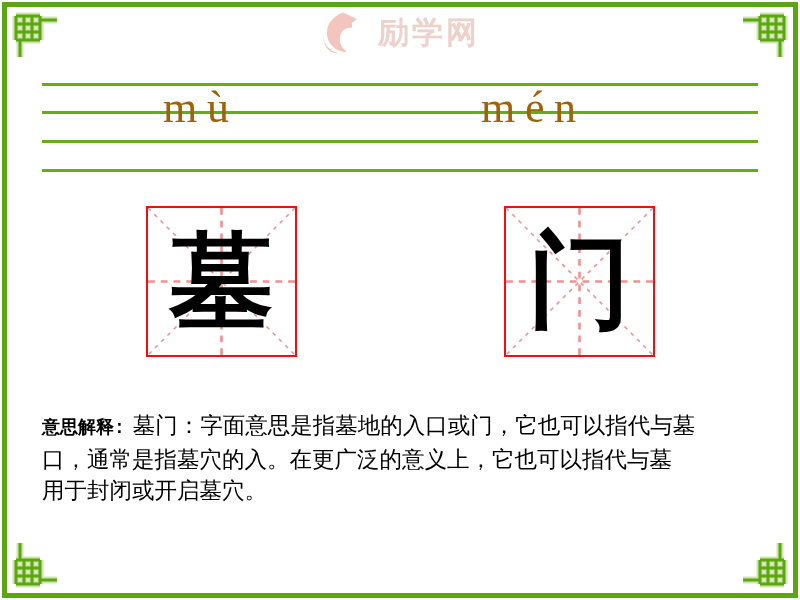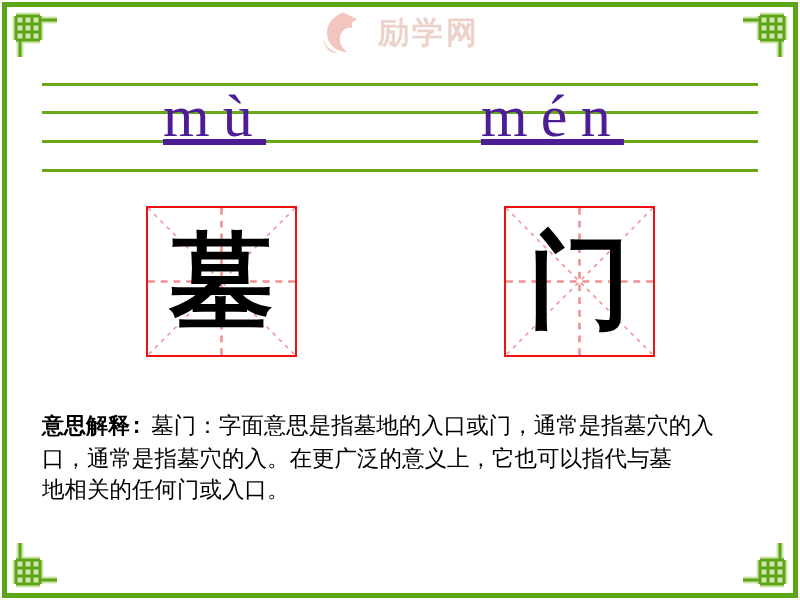--- a/index.html
+++ b/index.html
@@ -42,22 +42,22 @@
   .staff { position:absolute; left:42px; top:83px; width:716px; height:90px; }
   .staff-line { position:absolute; left:0; width:100%; height:3px; background:#68aa1c; }
   .staff-line.l1 { top:0; }
   .staff-line.l2 { top:28px; }
   .staff-line.l3 { top:57px; }
   .staff-line.l4 { top:86px; }
 
   .pinyin {
     position:absolute; top:86px;
     font-family:"Liberation Serif", serif;
-    font-size:60px; color:#4c1d95; letter-spacing:0.22em;
-    line-height:1; white-space:nowrap;text-decoration:underline;
+    font-size:44px; color:#a16207; letter-spacing:0.22em;
+    line-height:1; white-space:nowrap;
   }
   .pinyin.p1 { left:163px; }
   .pinyin.p2 { left:481px; }
 
   
   .hanzi-box {
     position:absolute; width:151px; height:151px;
     border:2px solid #ee1111; box-sizing:border-box; background:#fff;
   }
   .hanzi-box.b1 { left:146px; top:206px; }
@@ -76,21 +76,21 @@
   .explanation {
     position:absolute; left:42px; top:410px; width:722px;
     font-size:22.5px; line-height:31px; color:#000;
     font-family:"Liberation Serif", serif;
     margin:0;
   }
   .exp-line { display:block; }
   .exp-label {
     font-weight:bold; margin-right:8px;
     font-family:Liberation Mono, monospace;
-    font-size:22px;
+    font-size:18px;
   }
 </style>
 </head>
 <body>
 
 <div class="frame"></div>
 
 <div class="corner tl">
   <svg viewBox="0 0 48 48">
     <path class="lat-halo" d="M6 6 H30 M6 14 H30 M6 22 H30 M6 30 H30 M6 6 V30 M14 6 V30 M22 6 V30 M30 6 V30 M30 10 H47 M10 30 V47"></path>
@@ -149,16 +149,16 @@
   <svg viewBox="0 0 150 150">
     <line class="guide-diag" x1="0" y1="0" x2="150" y2="150"></line>
     <line class="guide-diag" x1="150" y1="0" x2="0" y2="150"></line>
     <line class="guide-mid" x1="75" y1="0" x2="75" y2="150"></line>
     <line class="guide-mid" x1="0" y1="75" x2="150" y2="75"></line>
   </svg>
   <div class="hanzi-glyph">门</div>
 </div>
 
 <p class="explanation">
-  <span class="exp-line"><b class="exp-label">意思解释:</b><span>墓门：字面意思是指墓地的入口或门，通常是指墓穴的入</span></span>
+  <span class="exp-line"><b class="exp-label">意思解释:</b><span>墓门：字面意思是指墓地的入口或门，它也可以指代与墓</span></span>
   <span class="exp-line">口，通常是指墓穴的入。在更广泛的意义上，它也可以指代与墓</span>
-  <span class="exp-line">地相关的任何门或入口。</span>
+  <span class="exp-line">用于封闭或开启墓穴。</span>
 </p>
 
 </body></html>

